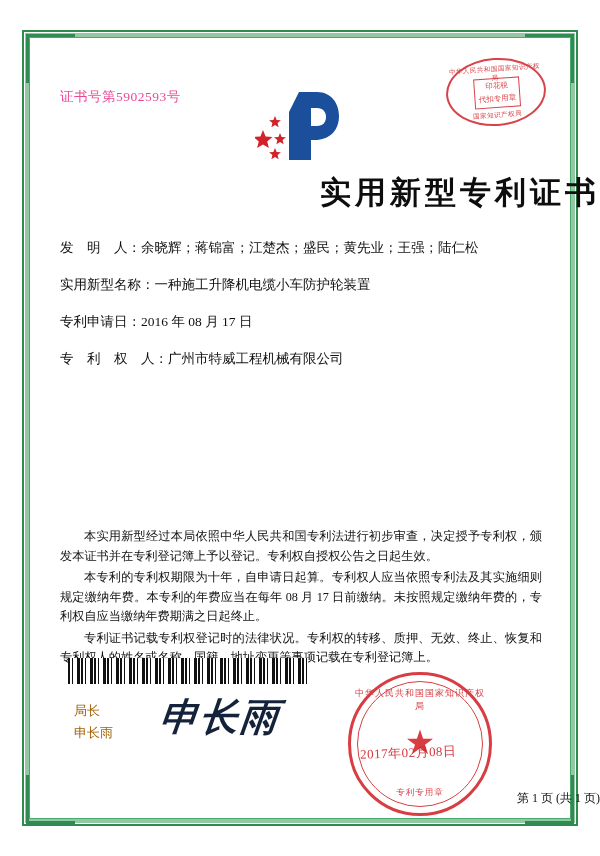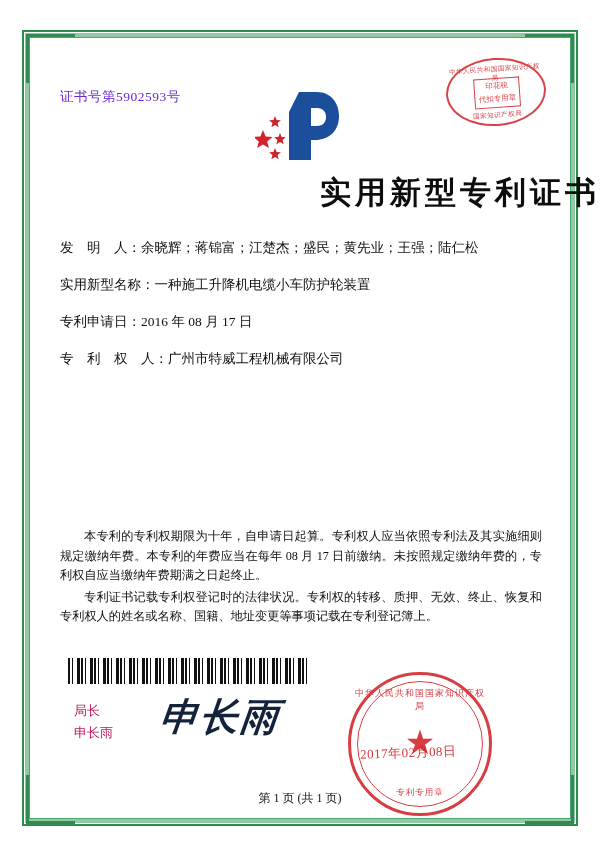--- a/index.html
+++ b/index.html
@@ -59,21 +59,21 @@
   .corner.tr { right: 26px; top: 34px; border-left: none; border-bottom: none; }
   .corner.bl { left: 26px; bottom: 32px; border-right: none; border-top: none; }
   .corner.br { right: 26px; bottom: 32px; border-left: none; border-top: none; }
 
   
   .cert-number {
     position: absolute;
     left: 60px; top: 88px;
     font-size: 13.5px;
     letter-spacing: .5px;
-    color: #6d28d9;
+    color: #ec4899;
   }
 
   .logo {
     position: absolute;
     left: 255px; top: 86px;
     width: 90px; height: 80px;
   }
 
   .title {
     position: absolute;
@@ -167,21 +167,21 @@
       #fff 12px, #fff 13px
     );
   }
 
   
   .sig-labels {
     position: absolute;
     left: 74px; top: 700px;
     font-size: 13px;
     line-height: 22px;
-    color: #be185d;
+    color: #a16207;
   }
   .sig-script {
     position: absolute;
     left: 160px; top: 692px;
     font-family: "Liberation Serif", serif;
     font-size: 38px;
     font-weight: bold;
     font-style: italic;
     letter-spacing: 2px;
     color: #14223a;
@@ -229,21 +229,21 @@
     letter-spacing: .5px;
     opacity: .9;
     transform: rotate(-2deg);
   }
 
   
   .footer {
     position: absolute;
     left: 0; right: 0;
     top: 790px;
-    text-align: center;
+    text-align: right;
     font-size: 12px;
     color: #111;
   }
 </style>
 </head>
 <body>
 
 <div class="page">
 
   <div class="border-band"></div>
@@ -290,20 +290,21 @@
     </div>
     <div class="field-row">
       <span class="field-label">专利申请日：</span><span class="field-value">2016 年 08 月 17 日</span>
     </div>
     <div class="field-row">
       <span class="field-label">专　利　权　人：</span><span class="field-value">广州市特威工程机械有限公司</span>
     </div>
   </div>
 
   <div class="paras">
+    <p>本实用新型经过本局依照中华人民共和国专利法进行初步审查，决定授予专利权，颁发本证书并在专利登记簿上予以登记。专利权自授权公告之日起生效。</p>
     <p>本专利的专利权期限为十年，自申请日起算。专利权人应当依照专利法及其实施细则规定缴纳年费。本专利的年费应当在每年 08 月 17 日前缴纳。未按照规定缴纳年费的，专利权自应当缴纳年费期满之日起终止。</p>
     <p>专利证书记载专利权登记时的法律状况。专利权的转移、质押、无效、终止、恢复和专利权人的姓名或名称、国籍、地址变更等事项记载在专利登记簿上。</p>
   </div>
 
   <div class="barcode"></div>
 
   <div class="sig-labels">
     <div>局长</div>
     <div>申长雨</div>
   </div>

